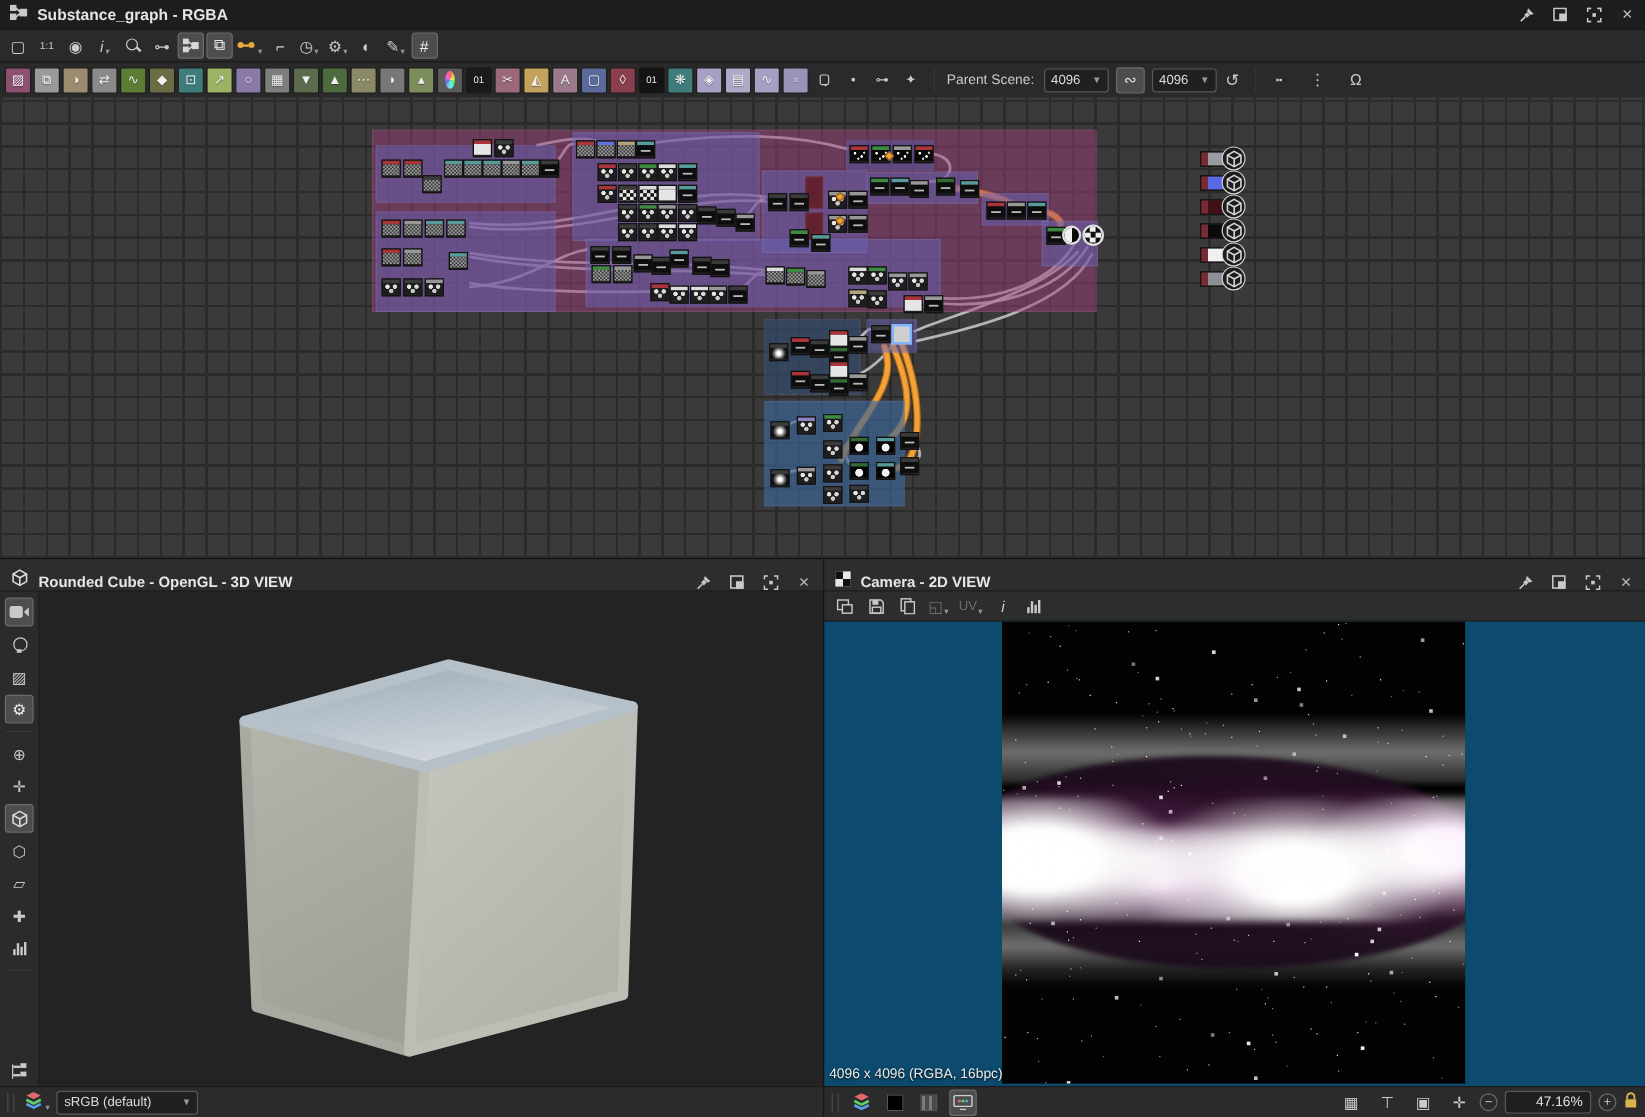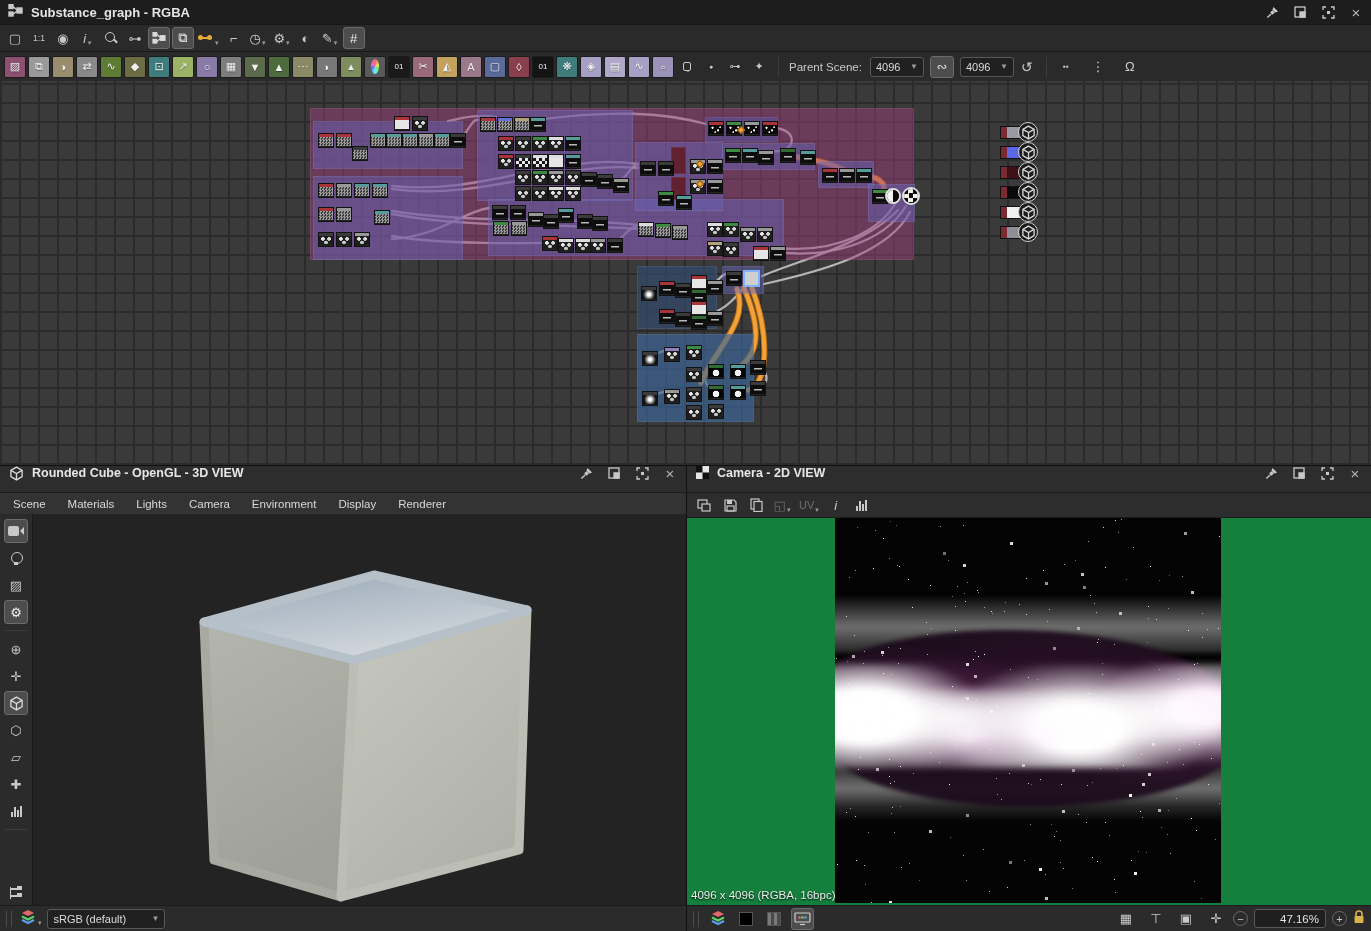--- a/index.html
+++ b/index.html
@@ -64,40 +64,40 @@
                background:#1c1c1c;border:1.5px solid #d2d2d2;display:flex;align-items:center;justify-content:center;}
   .fincircle{position:absolute;border-radius:50%;border:2px solid #e0e0e0;background:#111;overflow:hidden;}
   .fincircle.half::before{content:"";position:absolute;inset:0;background:linear-gradient(90deg,#f2f2f2 50%,#0a0a0a 50%);}
   .fincircle.check::before{content:"";position:absolute;inset:0;
       background:repeating-conic-gradient(#efefef 0% 25%,#0d0d0d 0% 50%) 0 0/9px 9px;}
 
   
   .bottom{display:flex;height:465px;}
   .v3d{width:687px;flex:none;display:flex;flex-direction:column;border-right:1px solid #101010;background:#232323;}
   .v2d{flex:1;display:flex;flex-direction:column;background:#262626;}
-  .phead{height:27px;background:#2d2d2d;border-bottom:1px solid #1b1b1b;display:flex;align-items:flex-start;gap:8px;padding:0 9px;flex:none;}
+  .phead{height:27px;background:#2d2d2d;border-bottom:1px solid #1b1b1b;display:flex;align-items:flex-end;gap:8px;padding:0 9px;flex:none;}
   .phead .ptitle{font-weight:bold;font-size:12.5px;color:#e6e6e6;}
   .menubar{height:21px;background:#333333;display:flex;align-items:center;flex:none;padding-left:2px;}
   .menu-item{padding:0 11px;font-size:11.5px;color:#d9d9d9;}
   .v3d-body{flex:1;display:flex;min-height:0;}
   .vtb{width:33px;flex:none;background:#2b2b2b;border-right:1px solid #1a1a1a;display:flex;flex-direction:column;
        align-items:center;padding-top:5px;gap:3px;}
   .vtb .tbtn{min-width:24px;height:24px;font-size:13px;}
   .vtb .sep{width:22px;height:1px;background:#1a1a1a;border-bottom:1px solid #3d3d3d;margin:3px 0;}
   .vtb .spacer{flex:1;}
   .viewport{flex:1;position:relative;background:#232323;}
   .statusbar{height:26px;background:#2b2b2b;border-top:1px solid #1b1b1b;display:flex;align-items:center;
              gap:6px;padding:0 6px;flex:none;}
   .grip{width:6px;height:16px;border-left:1px solid #4a4a4a;border-right:1px solid #4a4a4a;margin-right:2px;}
 
   .tb2d{height:25px;background:#2d2d2d;border-bottom:1px solid #1b1b1b;display:flex;align-items:center;gap:4px;
         padding:0 6px;flex:none;}
   .tb2d .tbtn{font-size:13px;}
   .tbtn.disabled{color:#6e6e6e;}
-  .canvas2d{flex:1;position:relative;overflow:hidden;background:#15803d;}
+  .canvas2d{flex:1;position:relative;overflow:hidden;background:#0c4a6e;}
   .dims{position:absolute;left:4px;bottom:4px;color:#ececec;font-size:11.5px;text-shadow:0 1px 2px #000;}
 
   
   .tex{position:absolute;left:148px;top:0;width:386px;height:385px;background:#030303;overflow:hidden;}
   .tex>div{position:absolute;}
   .bandTop{left:-4%;width:108%;top:20%;height:15%;filter:blur(2px);
     background:linear-gradient(180deg,rgba(120,120,120,0) 0%,rgba(148,148,148,.75) 55%,rgba(40,40,40,.9) 100%);}
   .bandBot{left:-4%;width:108%;top:63%;height:16%;filter:blur(2px);
     background:linear-gradient(180deg,rgba(30,30,30,.95) 0%,rgba(140,140,140,.8) 45%,rgba(90,90,90,.4) 75%,rgba(0,0,0,0) 100%);}
   .neb{left:-3%;width:106%;top:29%;height:46%;filter:blur(2px);border-radius:45% 55% 50% 50%/30% 45% 35% 40%;
@@ -892,29 +892,20 @@
           </span>
           <span class="winbtn">
             <svg width="13" height="13" viewBox="0 0 13 13" fill="none" stroke="#c9c9c9" stroke-width="1.3">
               <path d="M1,4 V1 H4 M9,1 H12 V4 M12,9 V12 H9 M4,12 H1 V9"></path>
               <rect x="5" y="5" width="3" height="3" fill="#c9c9c9" stroke="none"></rect>
             </svg>
           </span>
           <span class="winbtn" style="font-size: 15px;">×</span>
         </span>
     </div>
-    <div class="menubar" id="menu3d">
-        <span class="menu-item">Scene</span>
-        <span class="menu-item">Materials</span>
-        <span class="menu-item">Lights</span>
-        <span class="menu-item">Camera</span>
-        <span class="menu-item">Environment</span>
-        <span class="menu-item">Display</span>
-        <span class="menu-item">Renderer</span>
-      </div>
     <div class="v3d-body">
       <div class="vtb" id="vtb3d">
           <button class="tbtn active">
             <span class="ic-cam"></span>
           </button>
           <button class="tbtn" style="background: transparent; border: none;">
             <span class="ic-bulb"></span>
           </button>
           <button class="tbtn" style="background: transparent; border: none;">▨</button>
           <button class="tbtn active">⚙</button>

